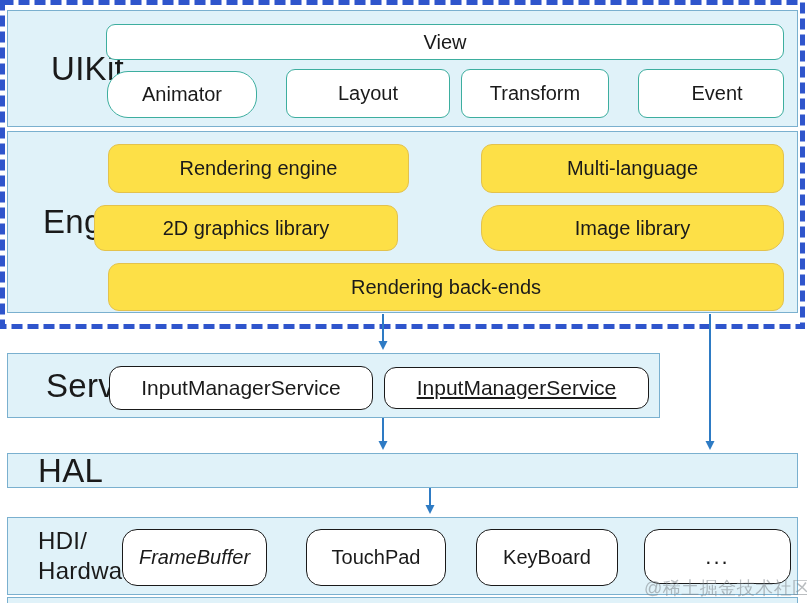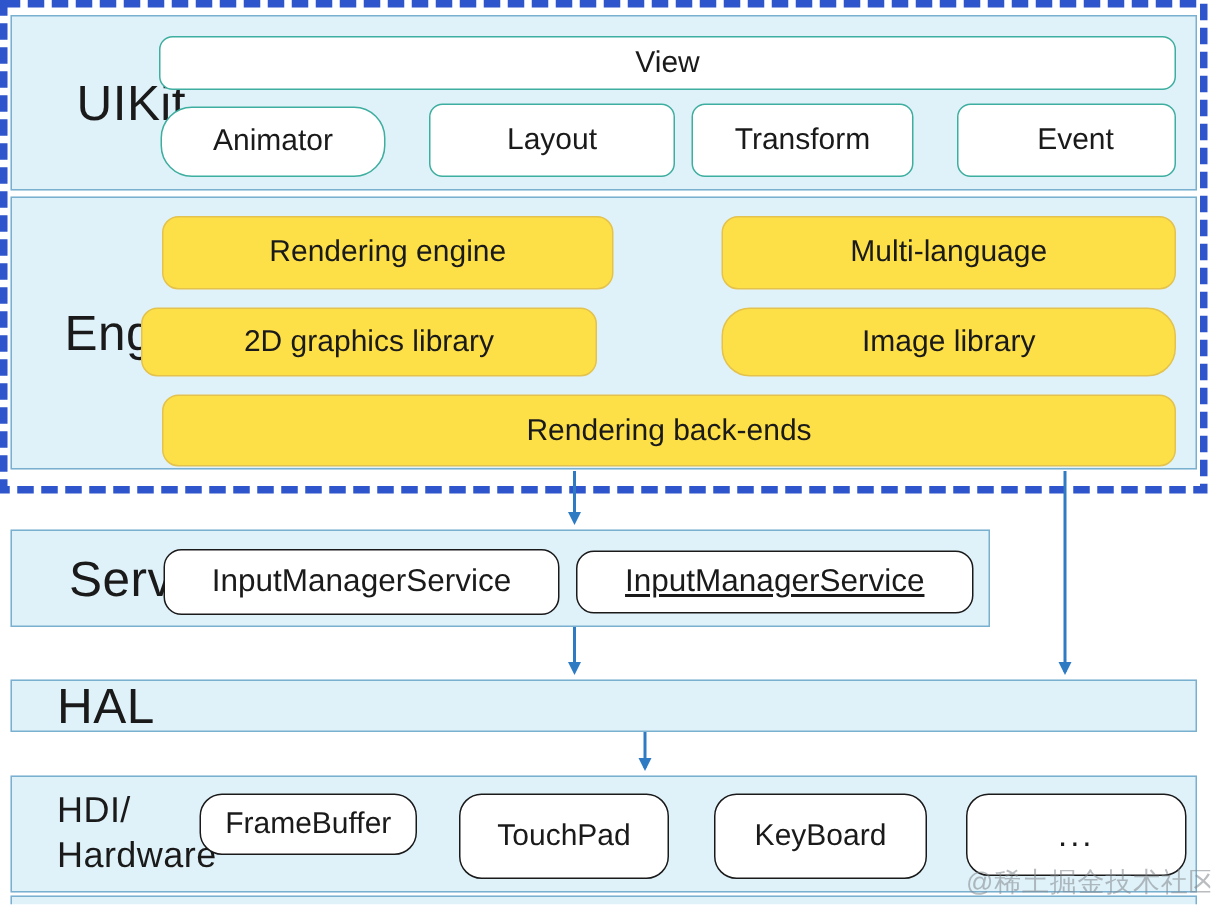--- a/index.html
+++ b/index.html
@@ -72,21 +72,21 @@
     <div class="box modbox" style="left:376px;top:13px;width:265px;height:42px;text-decoration:underline;">InputManagerService</div>
   </div>
 
   <div class="layer" style="left:7px;top:453px;width:791px;height:35px;">
     <div class="layer-label" style="left:30px;">HAL</div>
   </div>
 
   <div class="layer" style="left:7px;top:517px;width:791px;height:78px;">
     <div class="layer-label" style="left:30px;font-size:24px;">HDI/
 Hardware</div>
-    <div class="box modbox hdibox" style="left:125px;top:11px;width:145px;height:41px;font-size:20px;">FrameBuffer</div>
+    <div class="box modbox hdibox" style="left:114px;top:11px;width:145px;height:57px;font-size:20px;font-style:italic;">FrameBuffer</div>
     <div class="box modbox hdibox" style="left:298px;top:11px;width:140px;height:57px;font-size:20px;">TouchPad</div>
     <div class="box modbox hdibox" style="left:468px;top:11px;width:142px;height:57px;font-size:20px;">KeyBoard</div>
     <div class="box modbox hdibox" style="left:636px;top:11px;width:147px;height:55px;font-size:22px;letter-spacing:2px;">...</div>
   </div>
 
   <div class="sliver"></div>
 
   <div class="watermark">@稀土掘金技术社区</div>
 
 </div>

